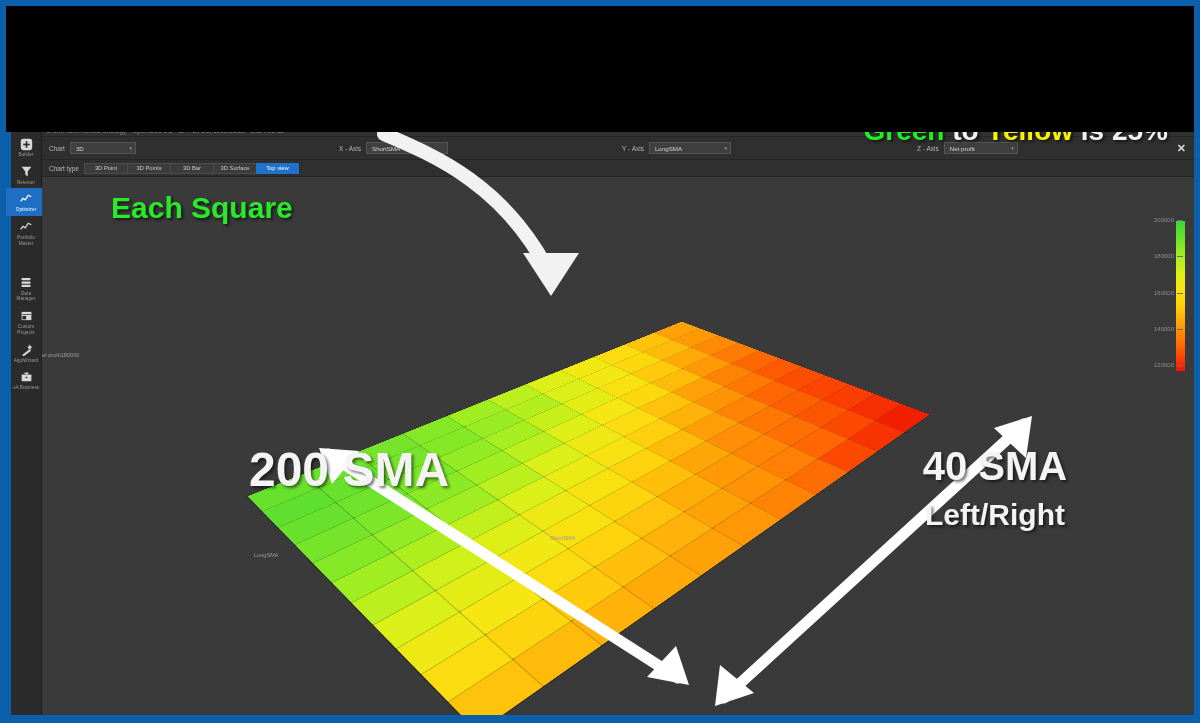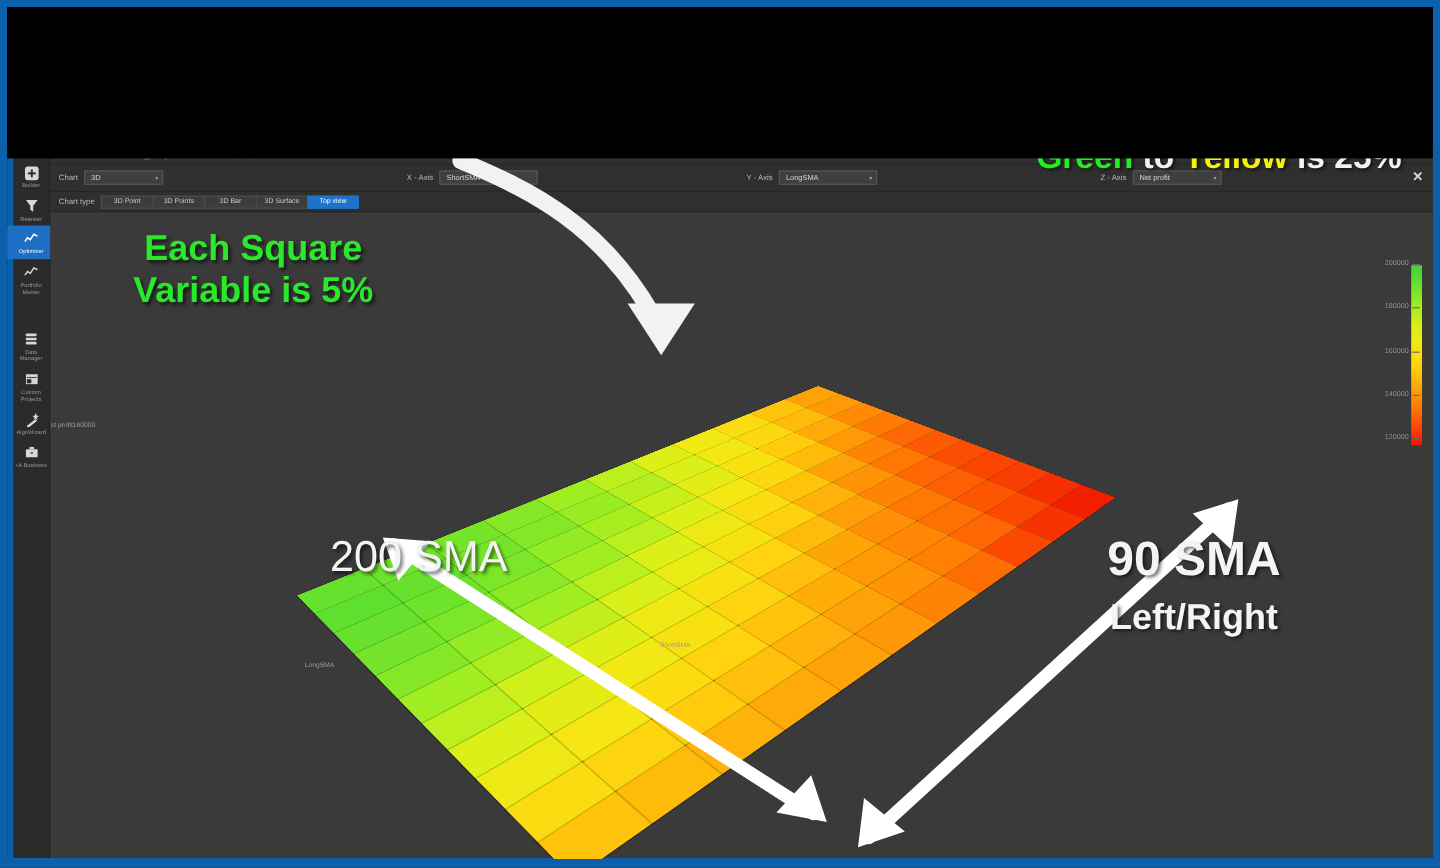--- a/index.html
+++ b/index.html
@@ -241,21 +241,21 @@
     font-size:30px; font-weight:bold; color:#2ae82a;
     line-height:1.18;
     text-shadow:2px 2px 3px rgba(0,0,0,.6);
   }
 
   #anno-200 {
     left:228px; top:438px;
     text-align:center; width:230px;
   }
   #anno-200 .big {
-    display:block; font-size:36px; font-weight:normal; color:#f4f4f4;
+    display:block; font-size:48px; font-weight:bold; color:#f4f4f4;
     text-shadow:2px 2px 3px rgba(0,0,0,.55); line-height:1.1;
   }
   #anno-200 .small {
     display:block; font-size:30px; font-weight:bold; color:#f4f4f4;
     text-shadow:2px 2px 3px rgba(0,0,0,.55); margin-top:10px;
   }
 
   #anno-50 {
     left:874px; top:438px;
     text-align:center; width:230px;
@@ -582,29 +582,28 @@
 
       <div class="anno" id="anno-netprofit">
         <span class="np-title">Net Profit</span>
         <span class="np-sub">
           <span class="c-green">Green</span><span> to </span><span class="c-yellow">Yellow</span><span> is 25%</span>
         </span>
       </div>
 
       <div class="anno" id="anno-square">
         <span>Each Square</span>
-        <span>Variable is 5%</span>
       </div>
 
       <div class="anno" id="anno-200">
         <span class="big">200 SMA</span>
       </div>
 
       <div class="anno" id="anno-50">
-        <span class="big">90 SMA</span>
+        <span class="big">40 SMA</span>
         <span class="small">Left/Right</span>
       </div>
     </div>
 
     <div id="banner">
     </div>
 
   </div>
 </div>
 

